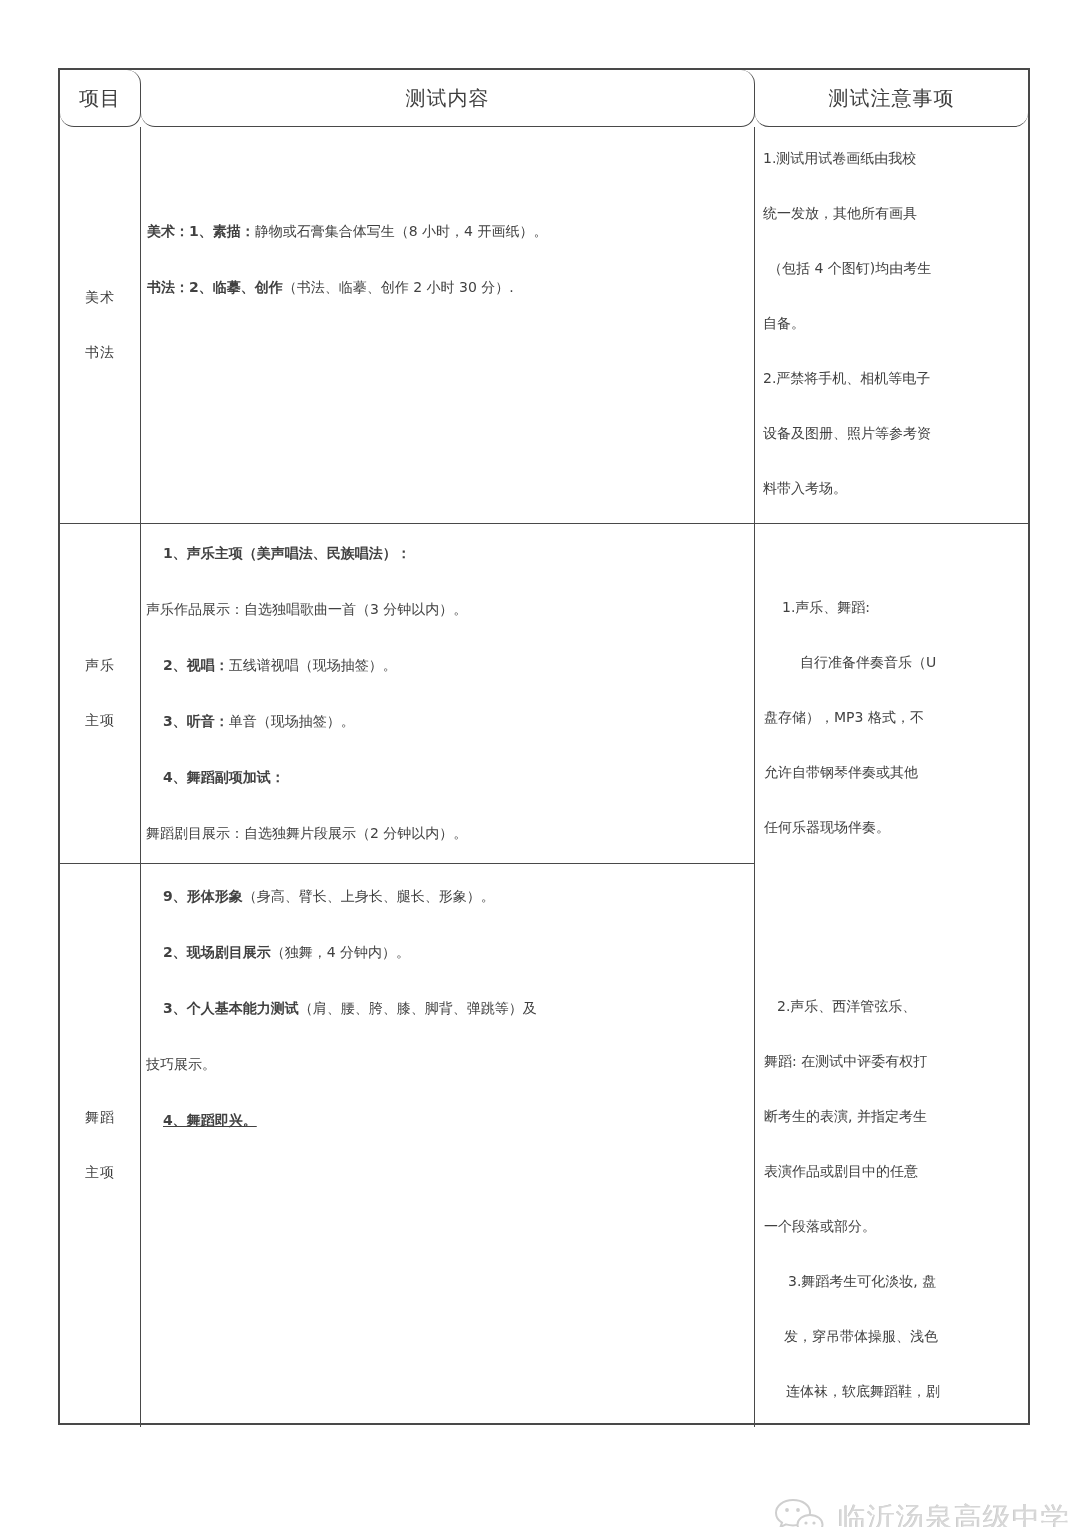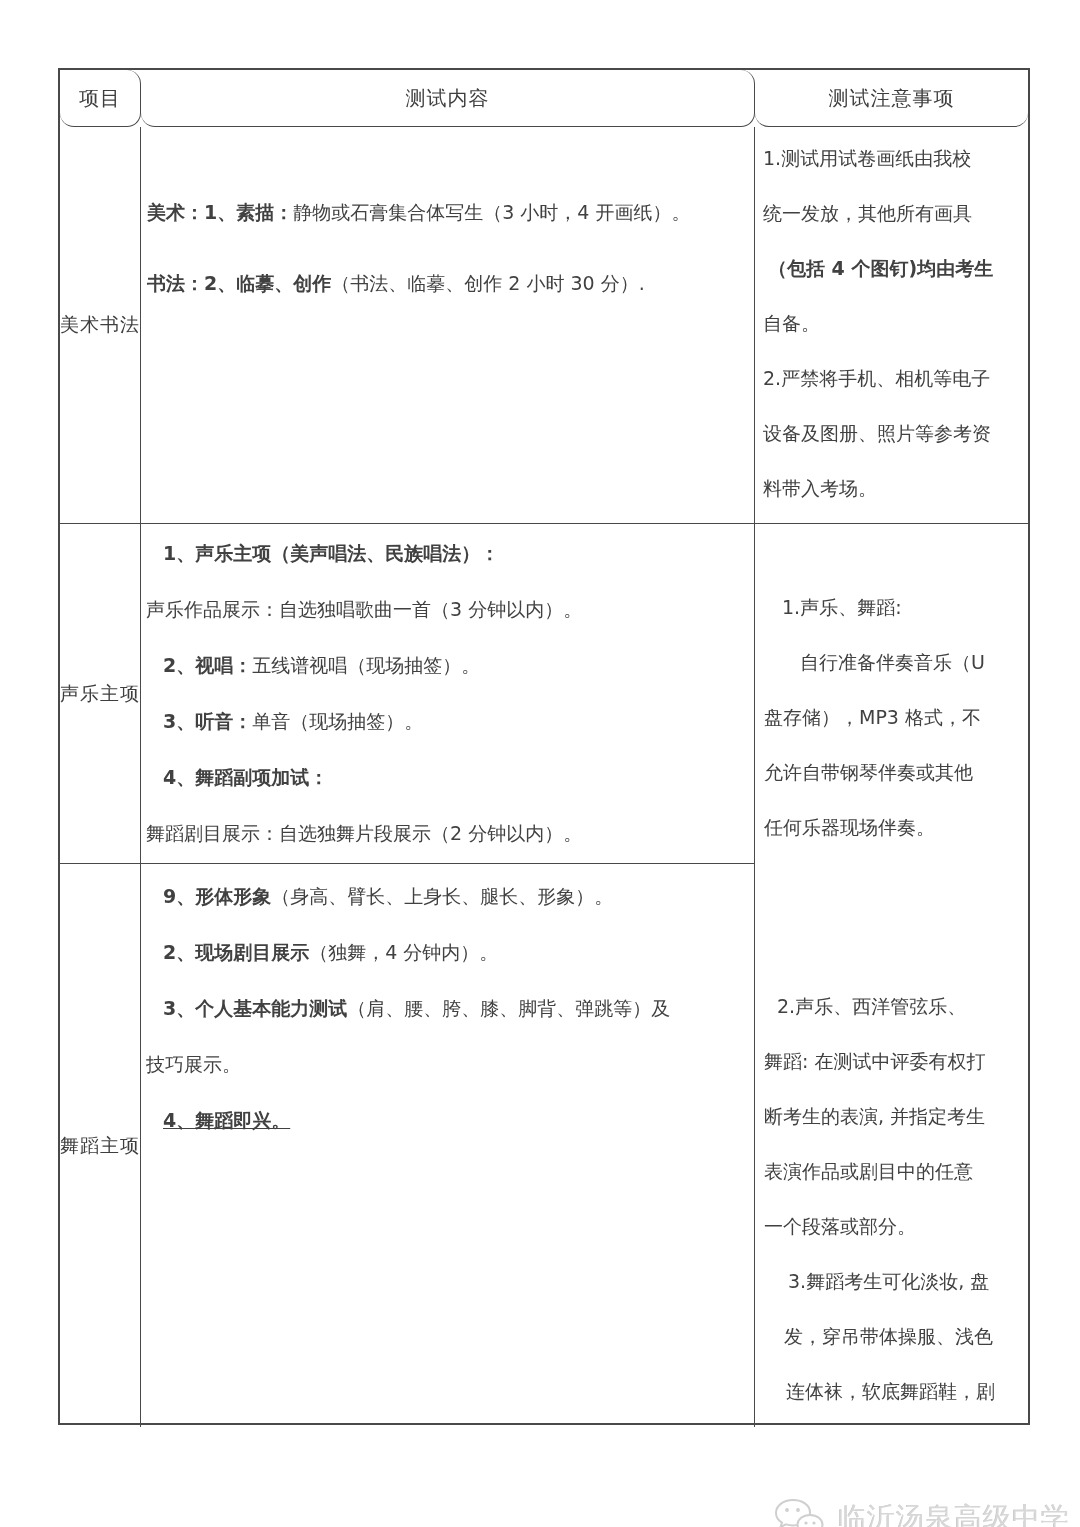--- a/index.html
+++ b/index.html
@@ -15,30 +15,30 @@
     grid-template-rows:57px 397px 340px 563px;
     border:2px solid #494949;
     box-sizing:border-box;
     background:#fff;
   }
   .cell{
     box-sizing:border-box;
     border-right:1.5px solid #494949;
     border-bottom:1.5px solid #494949;
     overflow:hidden;
-    font-size:19px;
+    font-size:14px;
   }
   .cell.no-r{border-right:none;}
   .cell.no-b{border-bottom:none;}
   .hcell{
     display:flex;align-items:center;justify-content:center;
     font-size:20px;letter-spacing:1px;color:#3e3e3e;border-radius:14px;
   }
   .pcell{
-    display:flex;align-items:center;justify-content:center;
+    display:flex;flex-direction:column;align-items:center;justify-content:center;
     color:#3e3e3e;
   }
   .pcell .pline{height:55px;display:flex;align-items:center;letter-spacing:1px;}
   .ccell .line{height:56px;display:flex;align-items:center;white-space:nowrap;}
   .ncell .line{height:55px;display:flex;align-items:center;white-space:nowrap;}
   .line .b{font-weight:700;}
   .gap{width:100%;}
   .merged{grid-row:3/5;grid-column:3;}
   .watermark{
     position:absolute;left:772px;top:1495px;height:46px;
@@ -59,33 +59,33 @@
 
   <div class="cell hcell">项目</div>
   <div class="cell hcell">测试内容</div>
   <div class="cell hcell no-r">测试注意事项</div>
 
   <div class="cell pcell">
       <div class="pline">美术</div>
       <div class="pline">书法</div>
     </div>
   <div class="cell ccell" style="padding-top:58px;">
-      <div class="line" style="padding-left: 6px;">
+      <div class="line" style="padding-left: 6px; align-items: flex-end;">
         <span class="b">美术：1、素描：</span>
-        <span>静物或石膏集合体写生（3 小时，4 开画纸）。</span>
+        <span>静物或石膏集合体写生（8 小时，4 开画纸）。</span>
       </div>
       <div class="line" style="padding-left: 6px; align-items: flex-end;">
         <span class="b">书法：2、临摹、创作</span>
         <span> （书法、临摹、创作 2 小时 30 分）.</span>
       </div>
     </div>
   <div class="cell ncell no-r" style="padding-top:4px;">
       <div class="line" style="padding-left: 8px;">1.测试用试卷画纸由我校</div>
       <div class="line" style="padding-left: 8px;">统一发放，其他所有画具</div>
-      <div class="line" style="padding-left: 13px; font-weight: bold;">（包括 4 个图钉)均由考生</div>
+      <div class="line" style="padding-left: 13px;">（包括 4 个图钉)均由考生</div>
       <div class="line" style="padding-left: 8px;">自备。</div>
       <div class="line" style="padding-left: 8px;">2.严禁将手机、相机等电子</div>
       <div class="line" style="padding-left: 8px;">设备及图册、照片等参考资</div>
       <div class="line" style="padding-left: 8px;">料带入考场。</div>
     </div>
 
   <div class="cell pcell">
       <div class="pline">声乐</div>
       <div class="pline">主项</div>
     </div>

